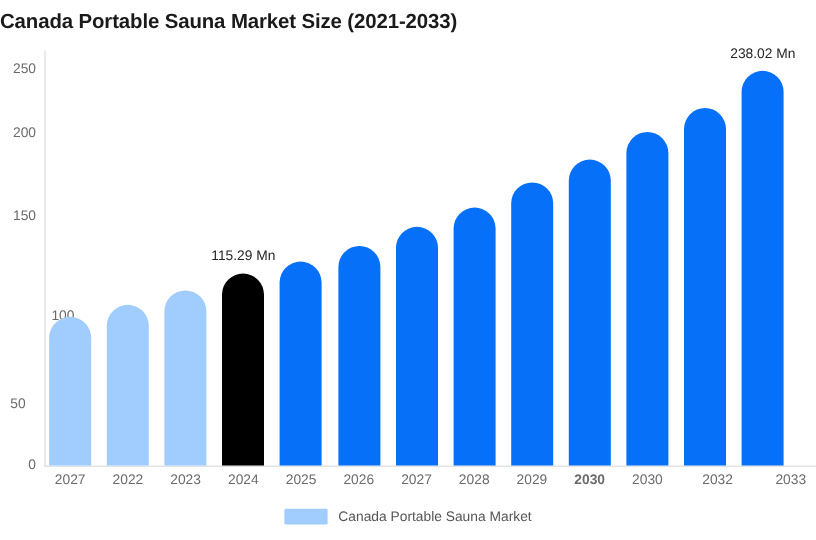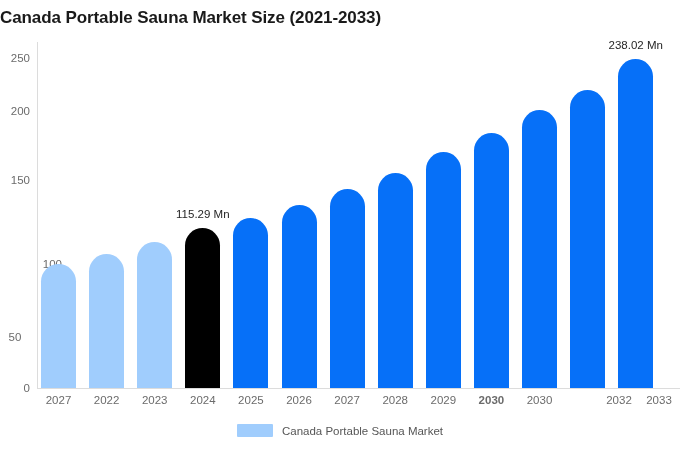--- a/index.html
+++ b/index.html
@@ -155,21 +155,21 @@
       <div class="xtick" style="left: 347.1px;">2027</div>
       <div class="bar" title="2028: 155.3 Mn" style="left: 377.7px; width: 35px; height: 214.935px; background: rgb(6, 112, 248);"></div>
       <div class="xtick" style="left: 395.2px;">2028</div>
       <div class="bar" title="2029: 170.5 Mn" style="left: 425.8px; width: 35px; height: 235.972px; background: rgb(6, 112, 248);"></div>
       <div class="xtick" style="left: 443.3px;">2029</div>
       <div class="bar" title="2030: 184.2 Mn" style="left: 473.9px; width: 35px; height: 254.933px; background: rgb(6, 112, 248);"></div>
       <div class="xtick" style="left: 491.4px; font-weight: bold;">2030</div>
       <div class="bar" title="2031: 200.9 Mn" style="left: 522px; width: 35px; height: 278.046px; background: rgb(6, 112, 248);"></div>
       <div class="xtick" style="left: 539.5px;">2030</div>
       <div class="bar" title="2032: 215.3 Mn" style="left: 570.1px; width: 35px; height: 297.975px; background: rgb(6, 112, 248);"></div>
-      <div class="xtick" style="left: 619px;">2032</div>
+      <div class="xtick" style="left: 598px;">2032</div>
       <div class="bar" title="2033: 238.02 Mn" style="left: 618.2px; width: 35px; height: 329.42px; background: rgb(6, 112, 248);"></div>
       <div class="xtick" style="left: 659px;">2033</div>
       <div class="bar-label" style="left: 202.8px; top: 208.439px;">115.29 Mn</div>
       <div class="bar-label" style="left: 635.7px; top: 38.5803px;">238.02 Mn</div>
     </div>
 
   <div class="legend" id="legend-root">
       <span class="legend-swatch" style="background: rgb(160, 205, 253);"></span>
       <span class="legend-label">Canada Portable Sauna Market</span>
     </div>

